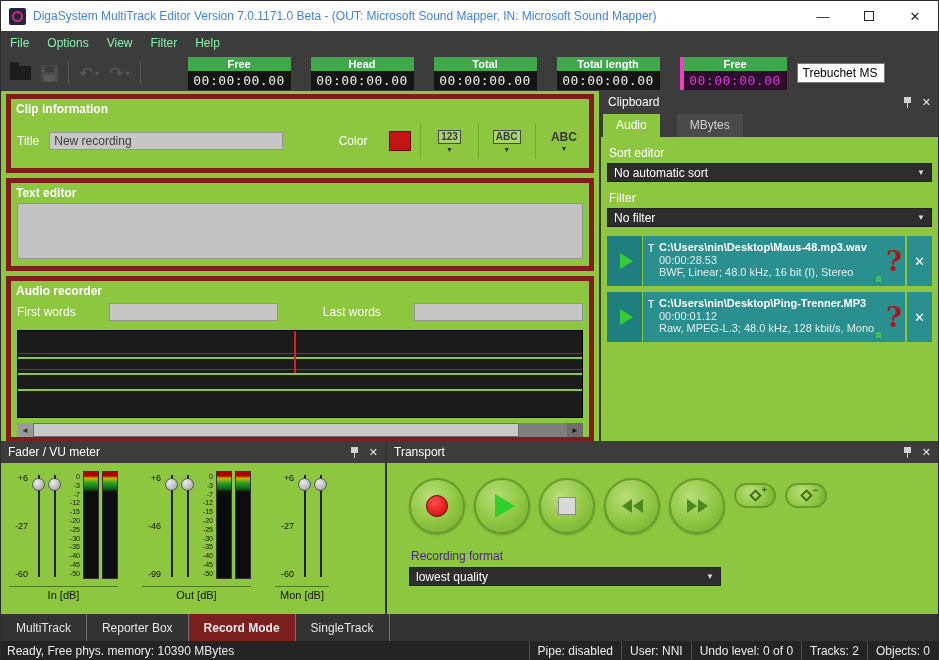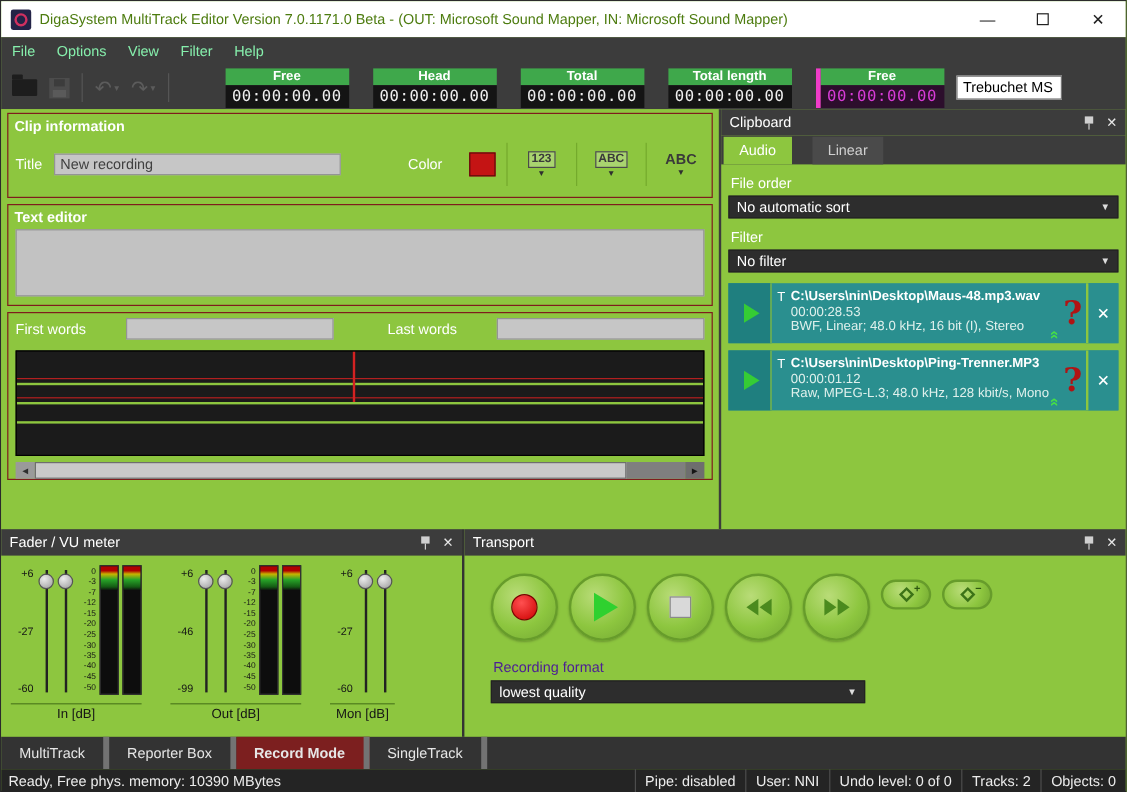--- a/index.html
+++ b/index.html
@@ -4,21 +4,21 @@
 <style>
   * { margin:0; padding:0; box-sizing:border-box; }
   html,body { width:939px; height:660px; }
   body { font-family:"Liberation Sans", sans-serif; background:#8dc63f; overflow:hidden; }
   .app { width:939px; height:660px; display:flex; flex-direction:column; border:1px solid #2b2b2b; }
 
   
   .titlebar { height:30px; background:#ffffff; display:flex; align-items:center; padding-left:8px; flex:none; }
   .app-icon { width:17px; height:17px; background:#232347; border-radius:2px; margin-right:7px; position:relative; flex:none; }
   .app-icon::before { content:''; position:absolute; inset:3px; border:2px solid #d03060; border-radius:50%; }
-  .title-text { font-size:12px; color:#4d7c0f; white-space:nowrap; overflow:hidden; }
+  .title-text { font-size:12px; color:#3b82f6; white-space:nowrap; overflow:hidden; }
   .win-controls { margin-left:auto; display:flex; height:100%; flex:none; }
   .win-btn { width:46px; display:flex; align-items:center; justify-content:center; font-size:13px; color:#222; }
   .max-box { width:10px; height:10px; border:1px solid #222; }
 
   
   .menubar { height:24px; background:#3c3c3c; display:flex; color:#86efac; font-size:12px; flex:none; }
   .menu-item { padding:0 9px; line-height:24px; }
 
   
   .toolbar { height:36px; background:#3c3c3c; display:flex; align-items:center; padding:0 4px; flex:none; }
@@ -36,21 +36,21 @@
   .tdisp { width:103px; display:flex; flex-direction:column; flex:none; }
   .tdisp-label { height:14px; background:#3fa84b; color:#fff; font-size:11px; font-weight:bold; line-height:14px; text-align:center; }
   .tdisp-value { height:19px; background:#141414; color:#efefef; font-family:"DejaVu Sans Mono", monospace; font-size:13px; line-height:19px; text-align:center; letter-spacing:0.5px; }
   .tdisp.magenta { border-left:4px solid #f03cc8; width:107px; }
   .tdisp.magenta .tdisp-value { background:#2c0e2c; color:#d83cd8; }
   .font-select { width:88px; height:20px; background:#fff; font-size:12px; display:flex; align-items:center; padding:0 5px; color:#000; margin-left:10px; border:1px solid #777; }
 
   
   .main-row { height:350px; display:flex; flex:none; }
   .main-left { width:598px; background:#8dc63f; padding:3px 5px 0 5px; }
-  .section { border:1px solid #7f1d1d; margin-bottom:5px; }
+  .section { border:5px solid #7f1d1d; margin-bottom:5px; }
   .section-header { font-size:12px; font-weight:bold; color:#fff; padding:3px 5px 1px 5px; }
   .glabel { font-size:12px; color:#fff; white-space:nowrap; }
   .gray-input { height:18px; background:#c6c6c6; border:1px solid #949494; font-size:12px; padding:0 4px; color:#404040; font-family:Liberation Sans, sans-serif; }
 
   .clip-row { display:flex; align-items:center; padding:5px 6px 8px 6px; }
   .clip-row .glabel { margin-right:10px; }
   .color-swatch { width:22px; height:20px; background:#c41414; border:1px solid #5f0a0a; margin-left:12px; flex:none; }
   .btn-sep { width:1px; height:36px; background:#74aa2c; margin:0 9px; flex:none; }
   .icon-btn { width:40px; height:38px; display:flex; flex-direction:column; align-items:center; justify-content:center; color:#3a3a3a; }
   .icon-btn .tool-glyph { font-size:10px; font-weight:bold; border:1px solid #4a4a4a; padding:0 2px; line-height:12px; background:rgba(255,255,255,0.25); }
@@ -134,21 +134,21 @@
     background:radial-gradient(circle at 38% 32%, #b9dc78, #8dc63f 60%, #74a933);
     border:2px solid #679c2b; display:flex; align-items:center; justify-content:center; }
   .t-small:first-of-type { margin-left:10px; }
   .diamond { width:9px; height:9px; border:2px solid #3c7317; transform:rotate(45deg); }
   .small-sign { position:absolute; top:0px; right:7px; font-size:9px; font-weight:bold; color:#2d5711; }
   .rec-format-label { color:#4c1d95; font-size:12px; margin:15px 0 4px 2px; }
   .transport-content .dark-select { width:312px; }
 
   
   .mode-tabs { height:27px; background:#333333; display:flex; color:#e6e6e6; font-size:12px; flex:none; }
-  .mtab { padding:0 15px; display:flex; align-items:center; border-right:5px solid #737373; }
+  .mtab { padding:0 15px; display:flex; align-items:center; border-right:1px solid #737373; }
   .mtab.active { background:#7c1f1f; font-weight:bold; }
 
   
   .statusbar { height:20px; background:#242424; color:#ececec; font-size:12px; display:flex; align-items:center; flex:none; }
   .status-left { padding-left:6px; white-space:nowrap; }
   .status-right { margin-left:auto; display:flex; height:100%; align-items:center; }
   .status-seg { padding:0 8px; border-left:1px solid #4d4d4d; line-height:20px; white-space:nowrap; }
 </style>
 </head>
 <body>
@@ -247,20 +247,21 @@
           </div>
         </div>
       </div>
 
       <div class="section">
         <div class="section-header">Text editor</div>
         <textarea class="text-area" style=""></textarea>
       </div>
 
       <div class="section">
+        <div class="section-header">Audio recorder</div>
         <div class="words-row">
           <span class="glabel">First words</span>
           <input class="gray-input" style="width: 192px;" value="">
           <span class="glabel" style="margin-left:22px;">Last words</span>
           <input class="gray-input" style="width: 192px;" value="">
         </div>
         <div class="waveform">
           <div class="wf-redline" style="top:22px;"></div>
           <div class="wf-divider" style="top:26px;"></div>
           <div class="wf-redline" style="top:38px;"></div>
@@ -279,24 +280,24 @@
     </div>
 
     <div class="clipboard-panel">
       <div class="panel-header">
         <span class="panel-title">Clipboard</span>
         <span class="pin-icon"></span>
         <span class="panel-close">✕</span>
       </div>
       <div class="clip-tabs">
         <div class="ctab active">Audio</div>
-        <div class="ctab">Linear</div>
+        <div class="ctab">MBytes</div>
       </div>
       <div class="clip-body">
-        <div class="field-label">File order</div>
+        <div class="field-label">Sort editor</div>
         <div class="dark-select">
           <span>No automatic sort</span>
           <span class="dd-arrow">▼</span>
         </div>
         <div class="field-label">Filter</div>
         <div class="dark-select">
           <span>No filter</span>
           <span class="dd-arrow">▼</span>
         </div>
 

